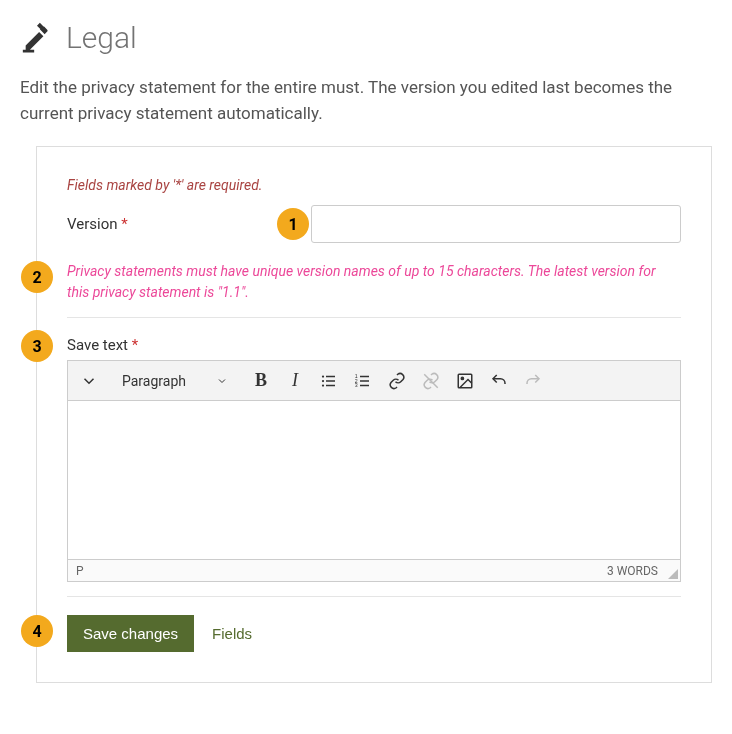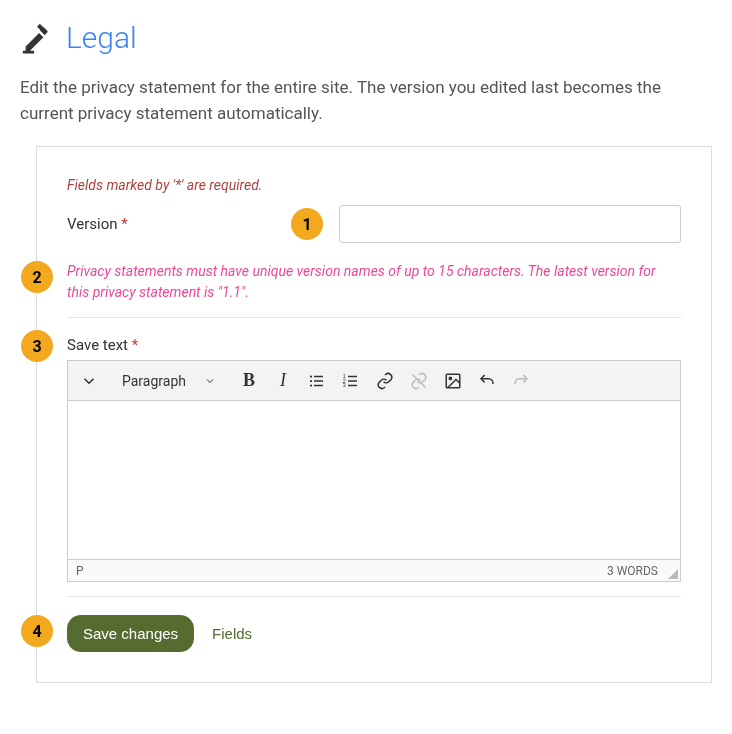--- a/index.html
+++ b/index.html
@@ -6,45 +6,45 @@
   body {
     margin: 0;
     padding: 20px;
     font-family: -apple-system, BlinkMacSystemFont, "Segoe UI", Roboto, sans-serif;
     color: #333;
     background: #fff;
     width: 732px;
   }
   .page-title {
     display: flex;
-    align-items: center;
+    align-items: flex-start;
     gap: 12px;
     font-size: 30px;
     font-weight: 300;
-    color: #3b82f6;
+    color: #737373;
     margin: 0 0 20px 0;
   }
   .page-title svg { width: 34px; height: 34px; fill: #333; }
   .intro { font-size: 17px; color: #555; line-height: 1.5; margin-bottom: 20px; }
   .form-panel {
     border: 1px solid #ddd;
     padding: 30px 30px 30px 30px;
     position: relative;
     margin-left: 16px;
   }
   .required-note {
     color: #a94442;
     font-style: italic;
     font-size: 14px;
     margin-bottom: 12px;
   }
   .field-row {
     display: flex;
     align-items: center;
-    gap: 16px;
+    gap: 2px;
     margin-bottom: 6px;
     position: relative;
     justify-content: space-between;
   }
   .field-label { font-size: 15px; color: #333; width: 210px; }
   .req { color: #cc3333; }
   .text-input {
     flex: 1;
     height: 38px;
     border: 1px solid #ccc;
@@ -87,21 +87,21 @@
     color: #333;
     border-radius: 3px;
   }
   .tb-btn svg { width: 18px; height: 18px; stroke: #333; fill: none; stroke-width: 2; }
   .tb-btn.filled svg { fill: #333; stroke: none; }
   .tb-btn.disabled { color: #bbb; cursor: default; }
   .tb-btn.disabled svg { stroke: #bbb; }
   .tb-select {
     display: inline-flex;
     align-items: center;
-    gap: 18px;
+    gap: 30px;
     padding: 4px 10px;
     font-size: 14px;
     cursor: pointer;
     color: #333;
     margin: 0 4px;
   }
   .tb-select svg { width: 12px; height: 12px; stroke: #333; fill: none; stroke-width: 2; }
   .editor-body {
     border: 1px solid #ccc;
     border-top: 1px solid #ccc;
@@ -142,21 +142,21 @@
     align-items: center;
     gap: 18px;
     margin-top: 4px;
   }
   .btn-primary {
     background: #556b2f;
     color: #fff;
     border: none;
     padding: 10px 16px;
     font-size: 15px;
-    border-radius: 14px;
+    border-radius: 0;
     cursor: pointer;
   }
   .btn-link {
     background: none;
     border: none;
     color: #556b2f;
     font-size: 15px;
     cursor: pointer;
     padding: 0;
   }
@@ -180,21 +180,21 @@
 </head>
 <body>
 
 <h1 class="page-title">
   <svg viewBox="0 0 24 24">
       <path d="M2 21h8v2H2v-2zm11.5-12.5l3 3L7 21H4v-3l9.5-9.5zm3.7-3.7l2 2c.4.4.4 1 0 1.4l-1.8 1.8-3.4-3.4 1.8-1.8c.4-.4 1-.4 1.4 0zM14 2l5 5-2 2-5-5 2-2z"></path>
     </svg>
   <span>Legal</span>
 </h1>
 
-<p class="intro">Edit the privacy statement for the entire site. The version you edited last becomes the current privacy statement automatically.</p>
+<p class="intro">Edit the privacy statement for the entire must. The version you edited last becomes the current privacy statement automatically.</p>
 
 <div class="form-panel">
 
   <div class="required-note">Fields marked by '*' are required.</div>
 
   <div class="field-row">
     <div class="field-label">
       <span>Version</span>
       <span class="req"> *</span>
     </div>

